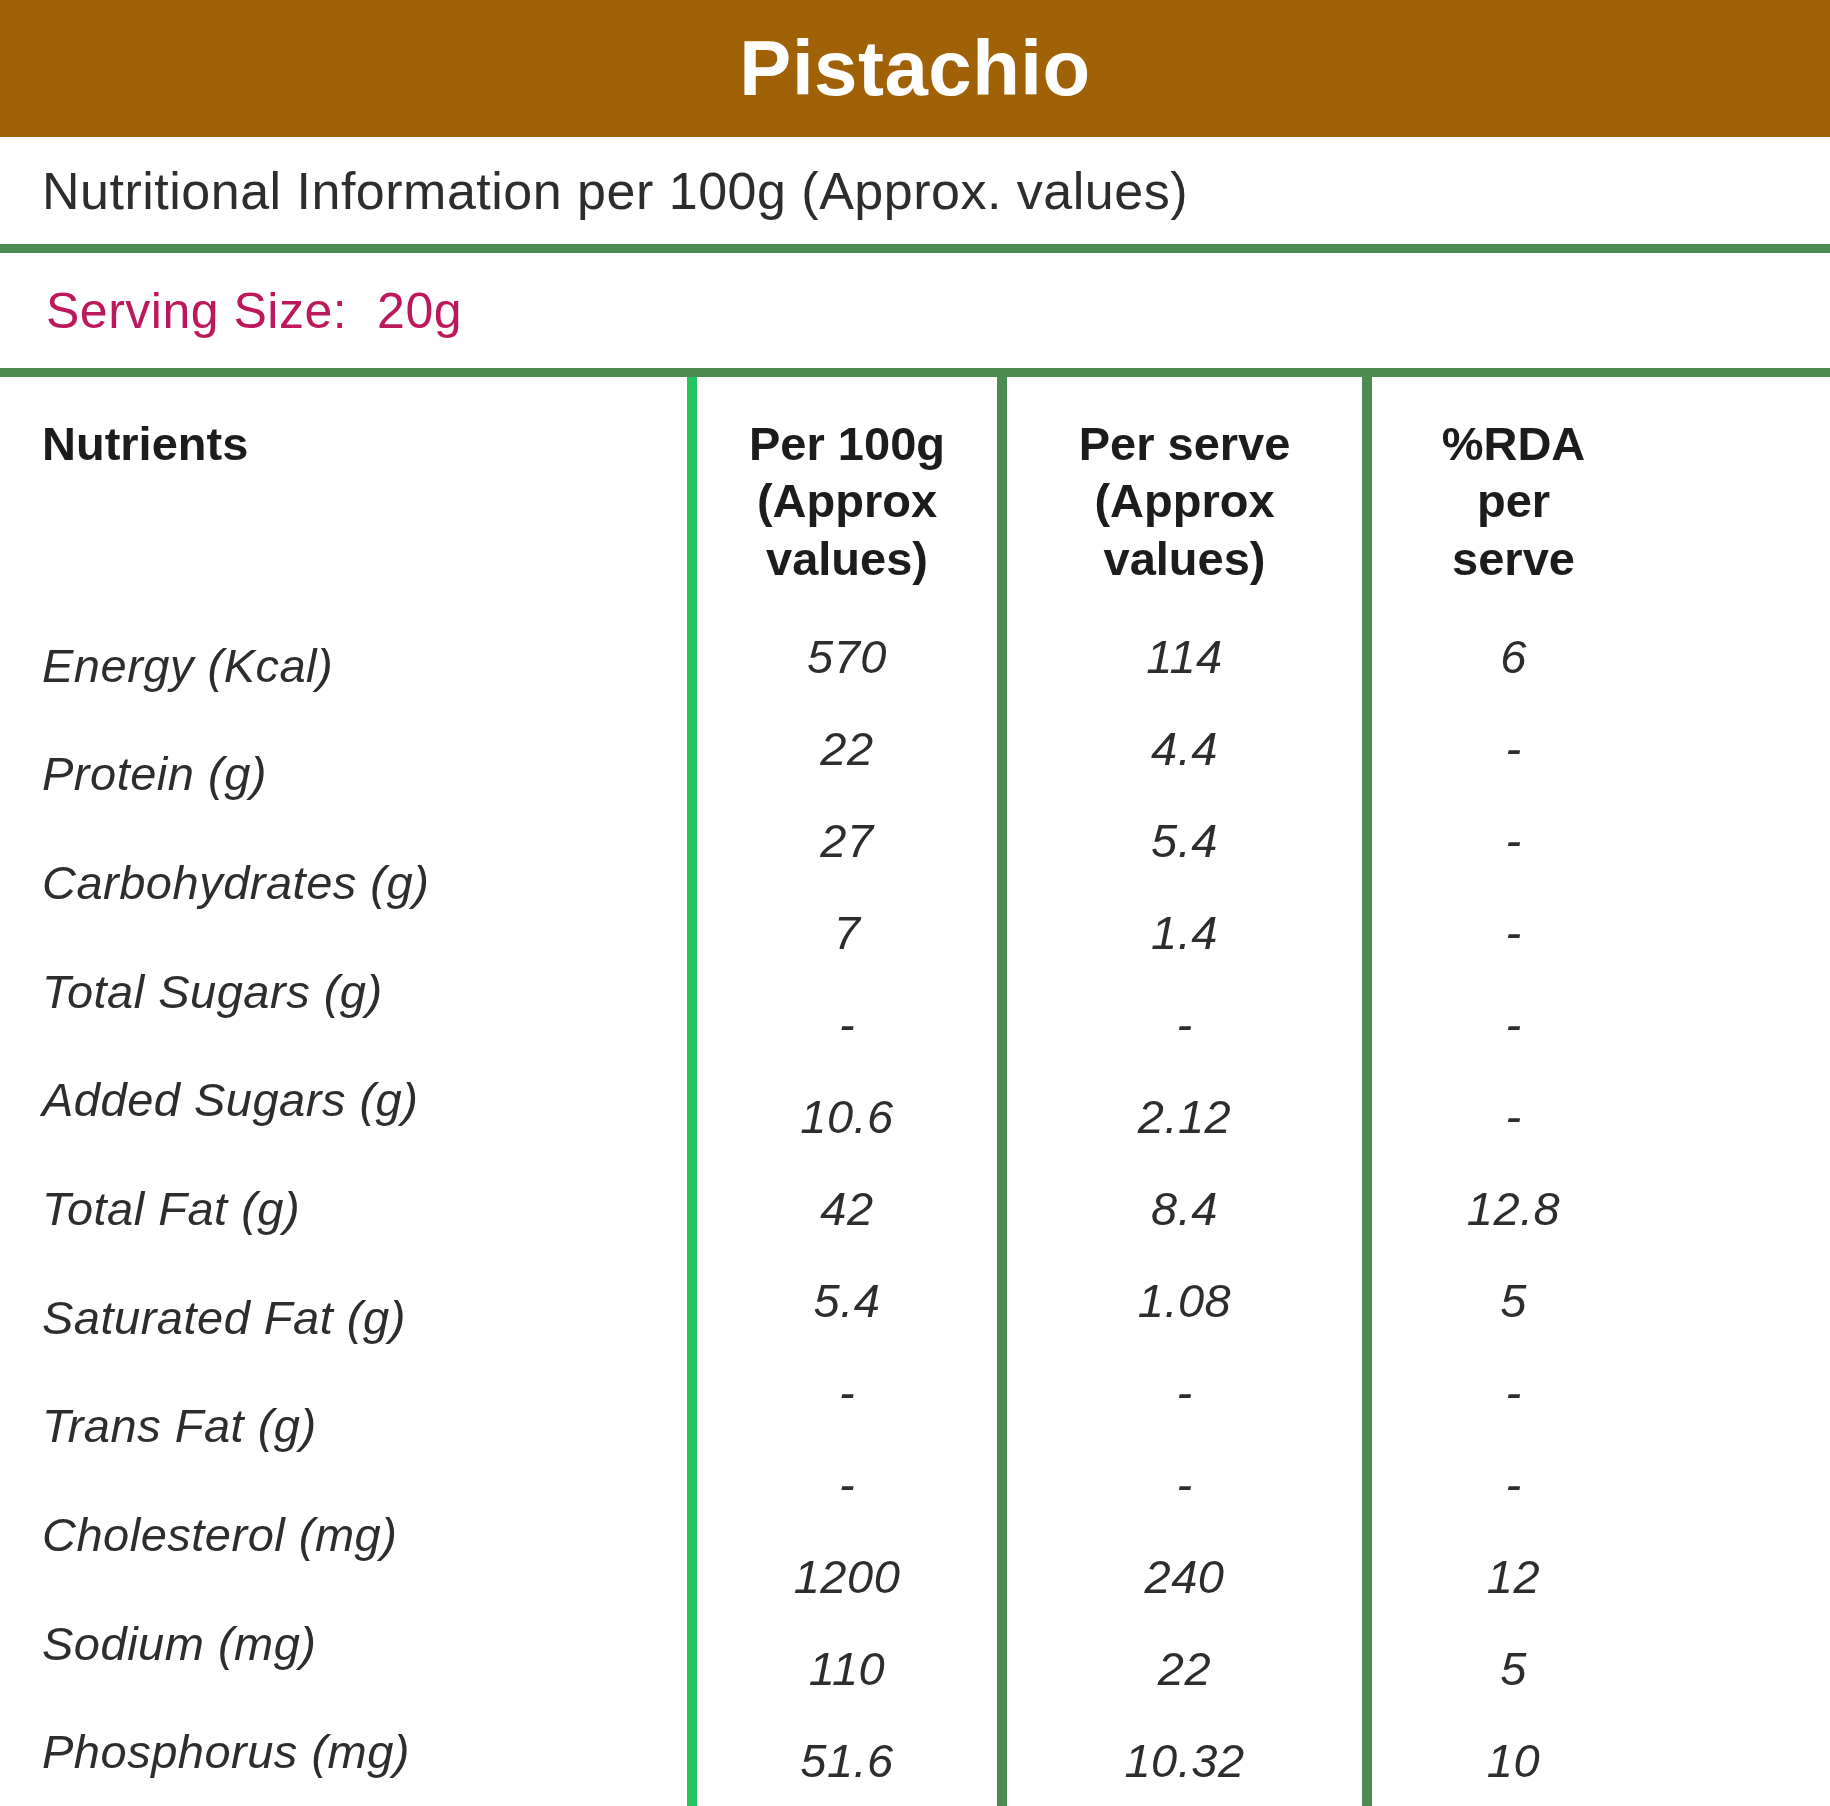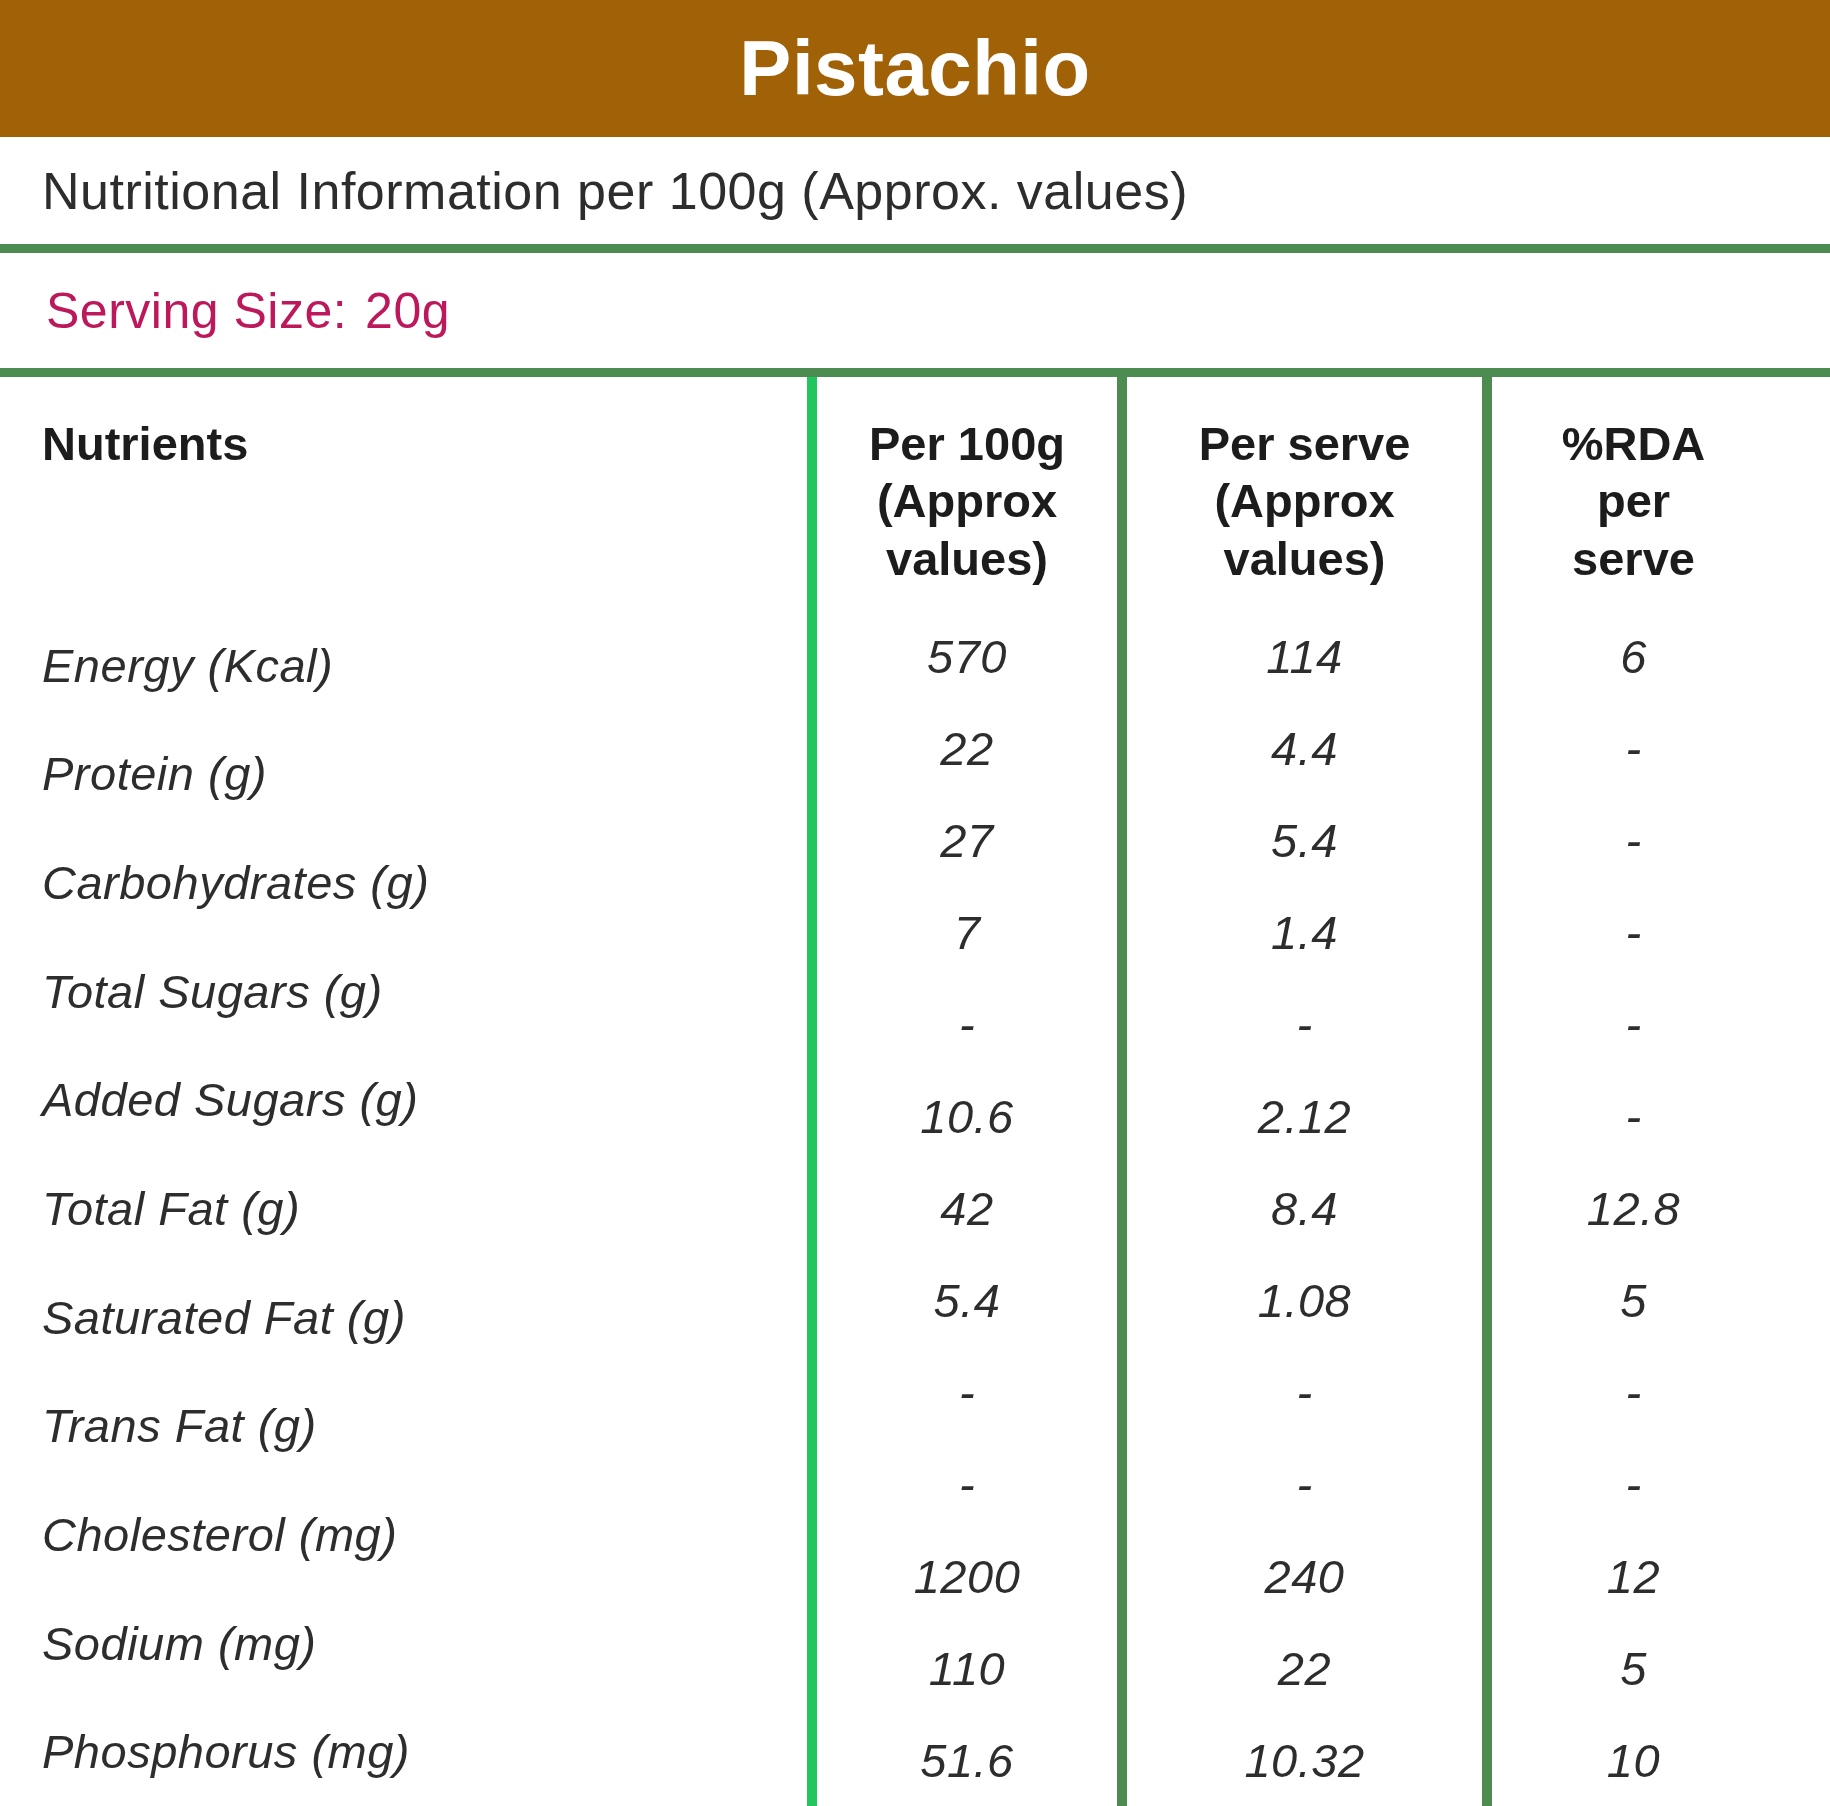--- a/index.html
+++ b/index.html
@@ -44,33 +44,33 @@
 
   .serving-row {
     height: 115px;
     display: flex;
     align-items: center;
     padding-left: 46px;
     font-size: 50px;
     letter-spacing: 0.5px;
     color: #be185d;
   }
-  .serving-value { margin-left: 18px; }
+  .serving-value { margin-left: 30px; }
 
   .nutri-table {
     flex: 1;
     display: flex;
     min-height: 0;
   }
   .col {
     display: flex;
     flex-direction: column;
     box-sizing: border-box;
   }
-  .col-nutrients { width: 807px; }
+  .col-nutrients { width: 687px; }
   .col-per100g  { width: 310px; border-left: 10px solid #22c55e; }
   .col-perserve { width: 365px; border-left: 10px solid #4d8c50; }
   .col-rda      { width: 293px; border-left: 10px solid #4d8c50; }
 
   .head-cell {
     height: 234px;
     box-sizing: border-box;
     padding-top: 38px;
     font-weight: bold;
     font-size: 47px;

